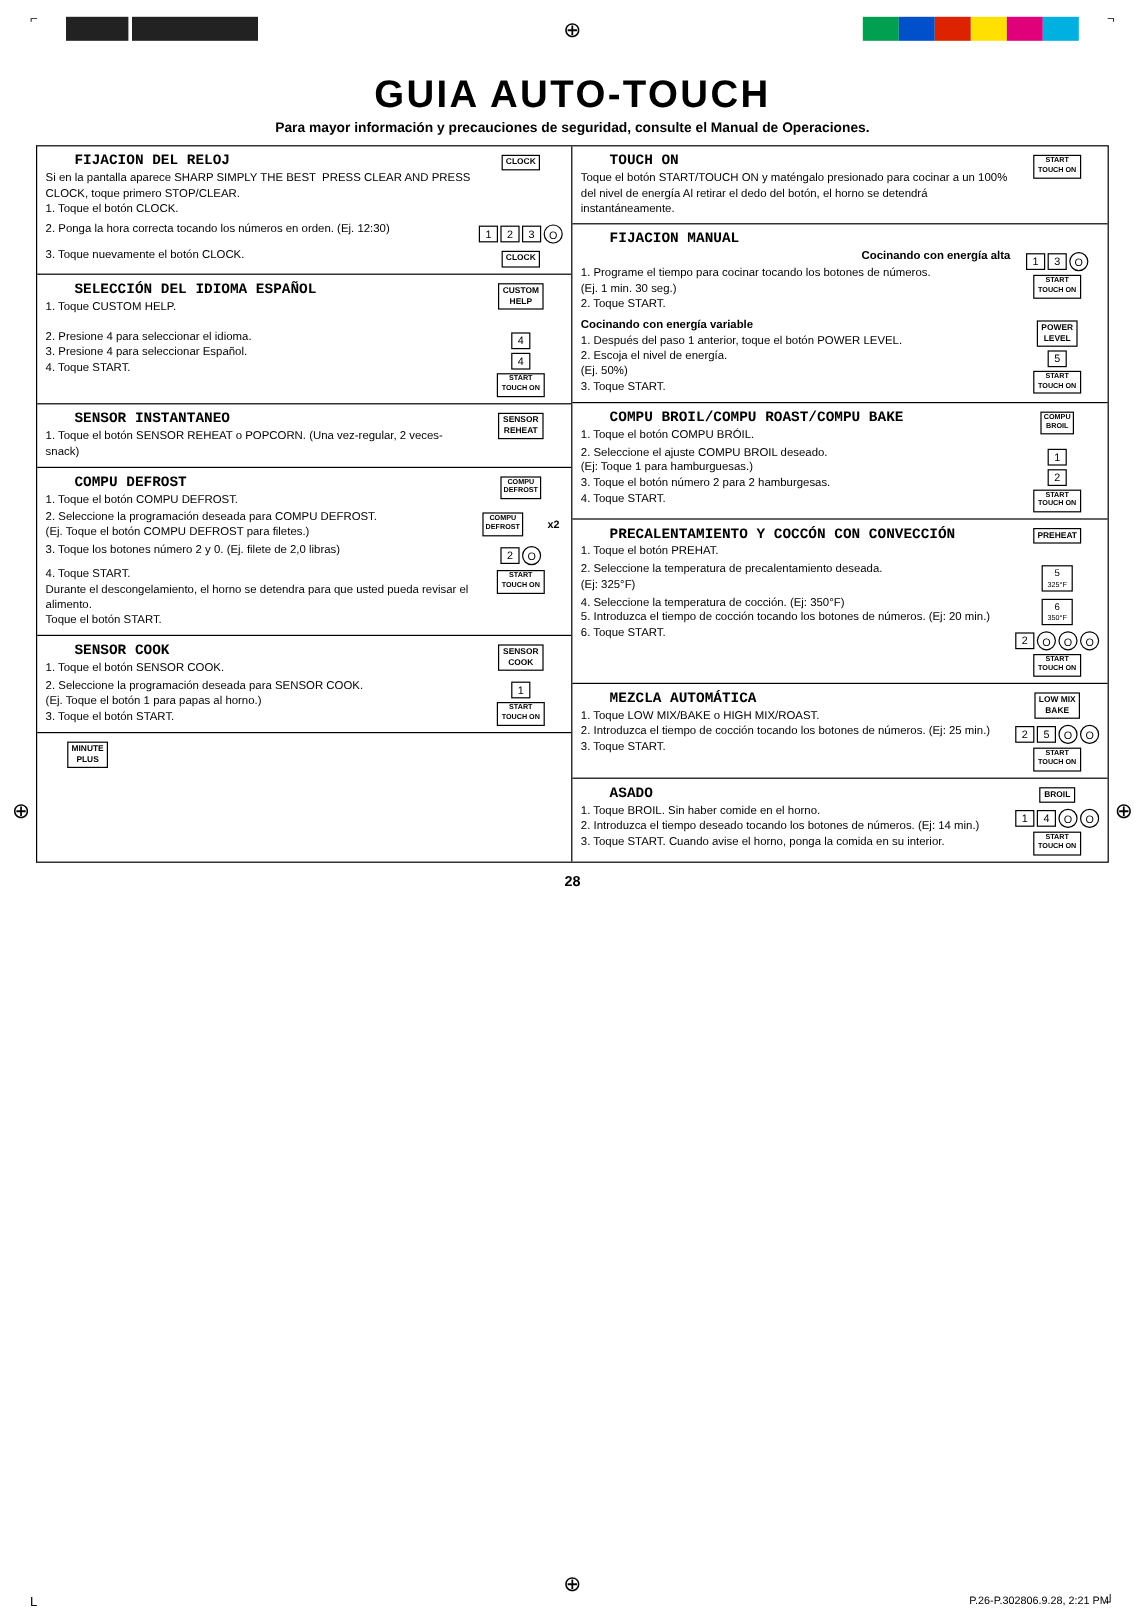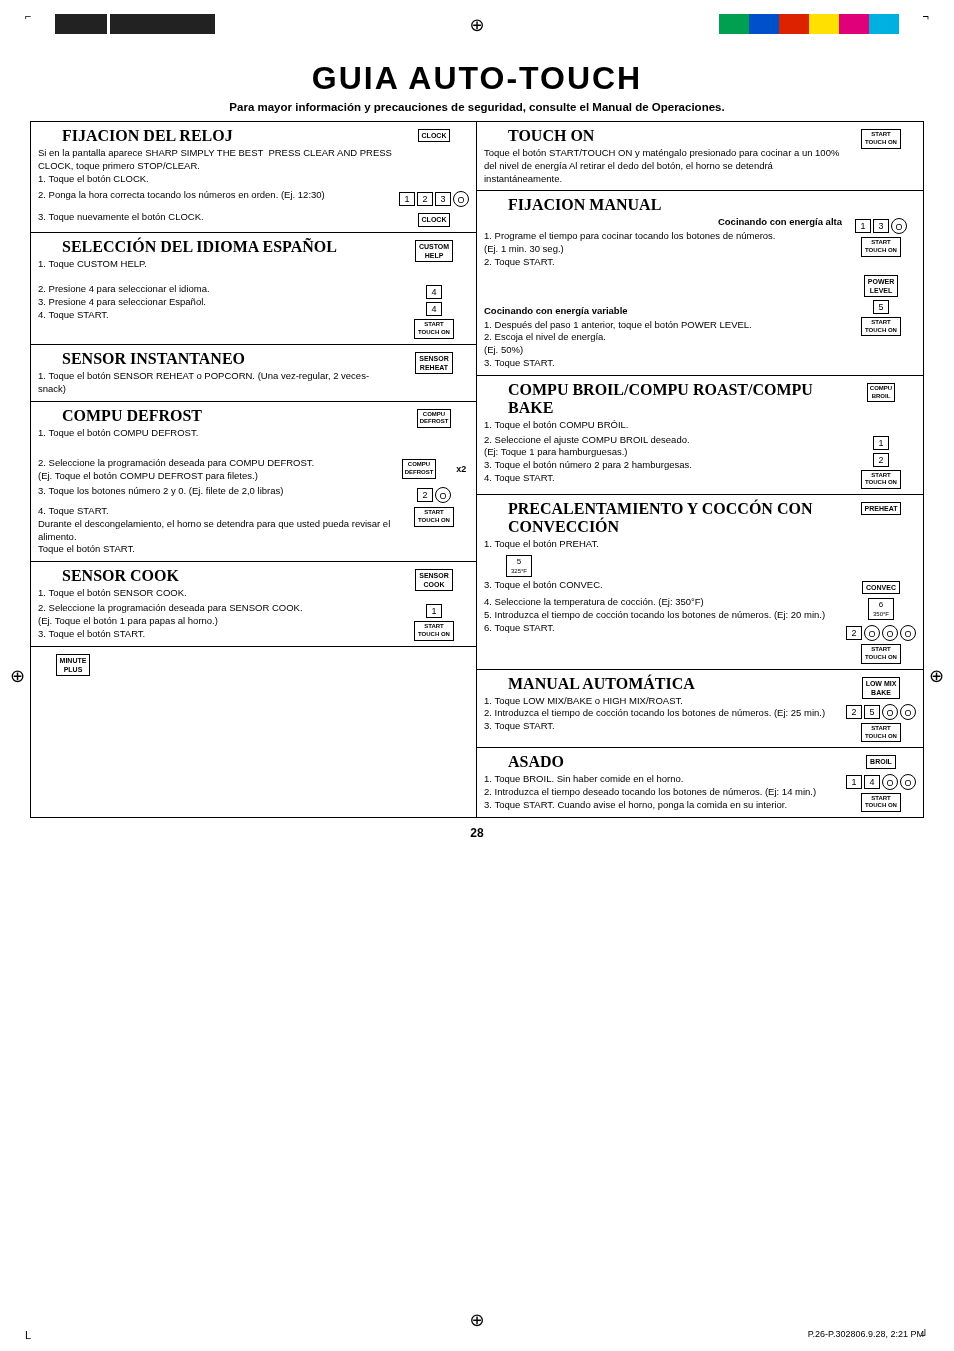--- a/index.html
+++ b/index.html
@@ -27,24 +27,24 @@
     .page-subtitle {
       text-align: center;
       font-size: 11.5px;
       font-weight: bold;
       margin-bottom: 8px;
       font-family: Arial, Helvetica, sans-serif;
     }
 
     
     .section-heading {
-      font-size: 16px;
+      font-size: 12px;
       font-weight: 900;
       margin-bottom: 2px;
-      font-family: Liberation Serif, serif;
+      font-family: Liberation Mono, monospace;
       padding-left: 24px;
     }
 
     .section-text {
       font-size: 9.5px;
       line-height: 1.35;
       font-family: Arial, Helvetica, sans-serif;
     }
 
     
@@ -311,21 +311,21 @@
             <div class="section-desc">
               <div class="section-heading">COMPU DEFROST</div>
               <div class="section-text">
                 1. Toque el botón COMPU DEFROST.
               </div>
             </div>
             <div class="section-icons">
               <div class="btn-icon-small">COMPU<br>DEFROST</div>
             </div>
           </div>
-          <div style="margin-top:18px;">
+          <div style="margin-top:2px;">
             <div class="section-inner">
               <div class="section-desc">
                 <div class="section-text">
                   2. Seleccione la programación deseada para COMPU DEFROST.<br>
                   (Ej. Toque el botón COMPU DEFROST para filetes.)
                 </div>
               </div>
               <div class="section-icons">
                 <div style="display:flex;align-items:center;gap:20px;">
                   <div class="btn-icon-small">COMPU<br>DEFROST</div>
@@ -437,21 +437,21 @@
                 <div class="num-btn">1</div>
                 <div class="num-btn">3</div>
                 <div class="round-btn">O</div>
               </div>
               <div class="start-btn">START<br>TOUCH ON</div>
             </div>
           </div>
 
           <div class="section-inner" style="margin-top:4px;">
             <div class="section-desc">
-              <div class="section-text" style="font-weight:bold;margin-bottom:1px;margin-top:32px;">Cocinando con energía variable</div>
+              <div class="section-text" style="font-weight:bold;margin-bottom:1px;">Cocinando con energía variable</div>
               <div class="section-text">
                 1. Después del paso 1 anterior, toque el botón POWER LEVEL.<br>
                 2. Escoja el nivel de energía.<br>
                 (Ej. 50%)<br>
                 3. Toque START.
               </div>
             </div>
             <div class="section-icons">
               <div class="btn-icon">POWER<br>LEVEL</div>
               <div class="num-btn">5</div>
@@ -498,34 +498,28 @@
               <div class="section-text">
                 1. Toque el botón PREHAT.
               </div>
             </div>
             <div class="section-icons">
               <div class="btn-icon">PREHEAT</div>
             </div>
           </div>
           <div style="margin-top:2px;">
             <div class="section-inner">
+              <div class="section-desc">
+                <div class="section-text">
+                  2. Seleccione la temperatura de precalentamiento deseada.<br>
+                  (Ej: 325°F)
+                </div>
+              </div>
               <div class="section-icons">
                 <div class="num-btn" style="font-size:8px;">5<br><span style="font-size:6px;">325°F</span></div>
-              </div>
-            </div>
-          </div>
-          <div style="margin-top:2px;">
-            <div class="section-inner">
-              <div class="section-desc">
-                <div class="section-text">
-                  3. Toque el botón CONVEC.
-                </div>
-              </div>
-              <div class="section-icons">
-                <div class="btn-icon">CONVEC</div>
               </div>
             </div>
           </div>
           <div style="margin-top:2px;">
             <div class="section-inner">
               <div class="section-desc">
                 <div class="section-text">
                   4. Seleccione la temperatura de cocción. (Ej: 350°F)<br>
                   5. Introduzca el tiempo de cocción tocando los botones de números. (Ej: 20 min.)<br>
                   6. Toque START.
@@ -541,21 +535,21 @@
                 </div>
                 <div class="start-btn">START<br>TOUCH ON</div>
               </div>
             </div>
           </div>
         </div>
 
         <div class="section-block">
           <div class="section-inner">
             <div class="section-desc">
-              <div class="section-heading">MANUAL AUTOMÁTICA</div>
+              <div class="section-heading">MEZCLA AUTOMÁTICA</div>
               <div class="section-text">
                 1. Toque LOW MIX/BAKE o HIGH MIX/ROAST.<br>
                 2. Introduzca el tiempo de cocción tocando los botones de números. (Ej: 25 min.)<br>
                 3. Toque START.
               </div>
             </div>
             <div class="section-icons">
               <div class="btn-icon">LOW MIX<br>BAKE</div>
               <div style="display:flex;gap:2px;align-items:center;margin-top:2px;">
                 <div class="num-btn">2</div>

